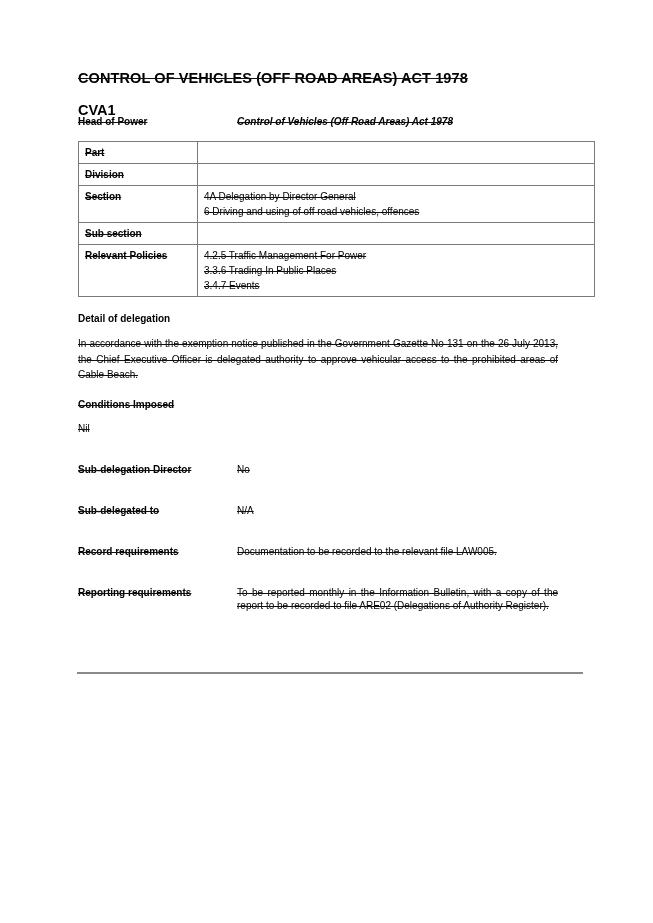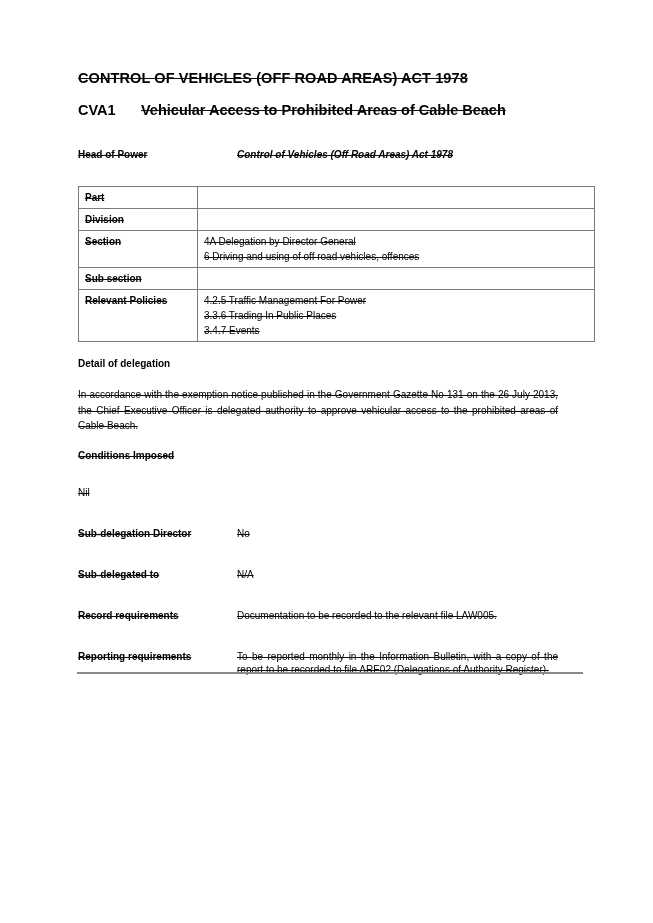--- a/index.html
+++ b/index.html
@@ -88,37 +88,37 @@
   }
 
   .section-heading {
     margin-top: 15px;
     font-size: 10px;
     font-weight: bold;
     line-height: 13px;
   }
 
   .plain-line {
-    margin-top: 24px;
+    margin-top: 11px;
     font-size: 10px;
     line-height: 13px;
   }
 
   .body-para {
-    margin-top: 17px;
+    margin-top: 11px;
     font-size: 10px;
     line-height: 15.5px;
     text-align: justify;
     text-justify: inter-word;
     width: 480px;
   }
 
   
   table.deleg-table {
-    margin-top: 25px;
+    margin-top: 13px;
     border-collapse: collapse;
     width: 492px;
     table-layout: fixed;
   }
   table.deleg-table td {
     border: 1px solid #7a7a7a;
     font-size: 10px;
     line-height: 15px;
     padding: 3px 5px 3px 6px;
     vertical-align: top;
@@ -153,21 +153,21 @@
 </head>
 <body>
 
 <div class="page">
   <div class="content">
 
     <h1 class="doc-title strike">CONTROL OF VEHICLES (OFF ROAD AREAS) ACT 1978</h1>
 
     <div class="subtitle-block">
       <span class="subtitle-row strike">
-        <span class="subtitle-code">CVA1</span><span>Vehicular Access to Prohibited Areas of Cable Beach</span>
+        <span class="subtitle-code">CVA1</span>
       </span>
     </div>
 
     <div class="kv-row">
       <div class="kv-label strike">Head of Power</div>
       <div class="kv-value italic-bold strike">Control of Vehicles (Off Road Areas) Act 1978</div>
     </div>
 
 
     <table class="deleg-table">

